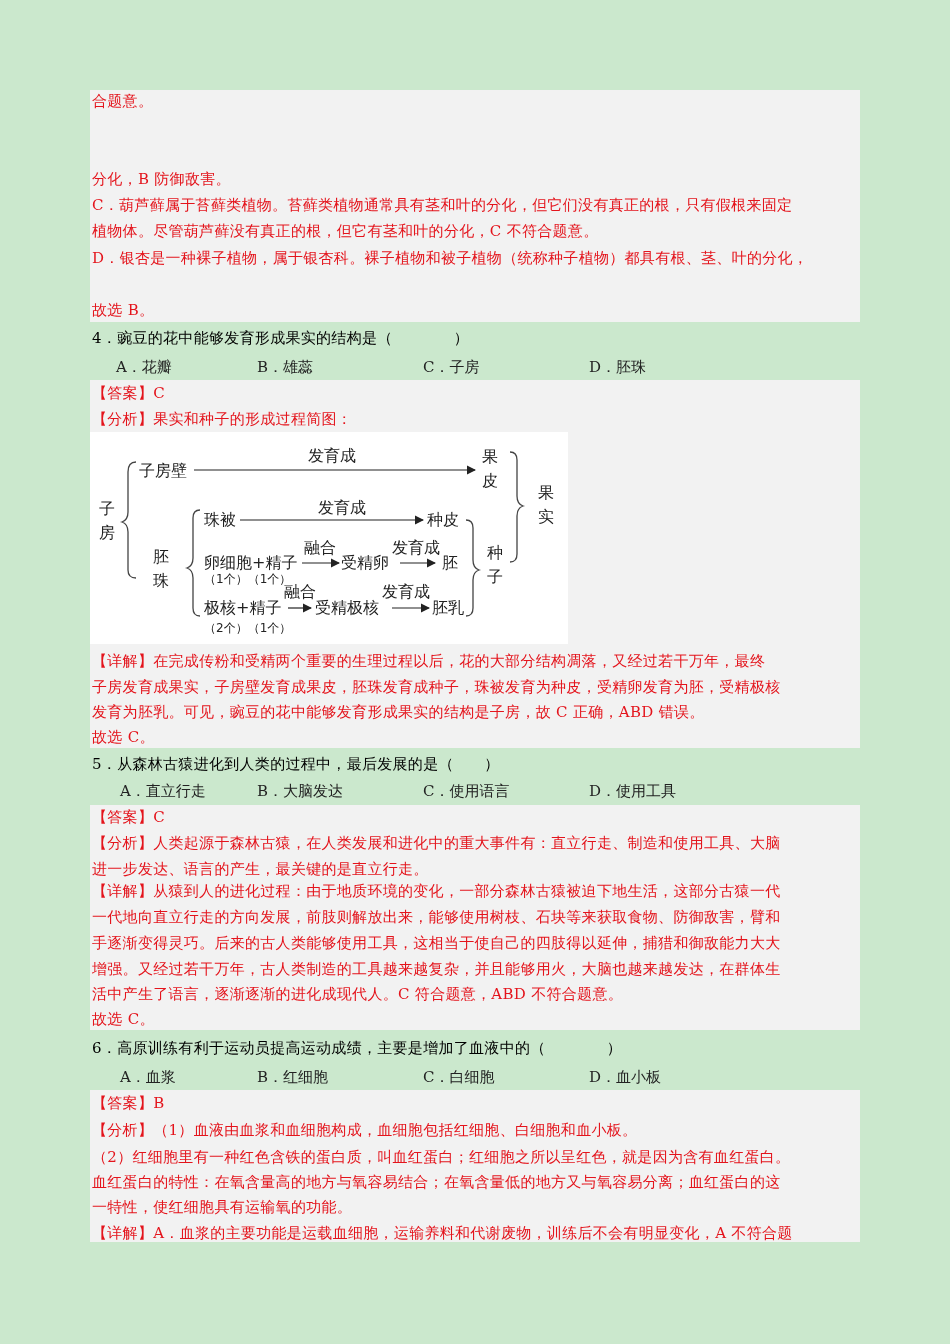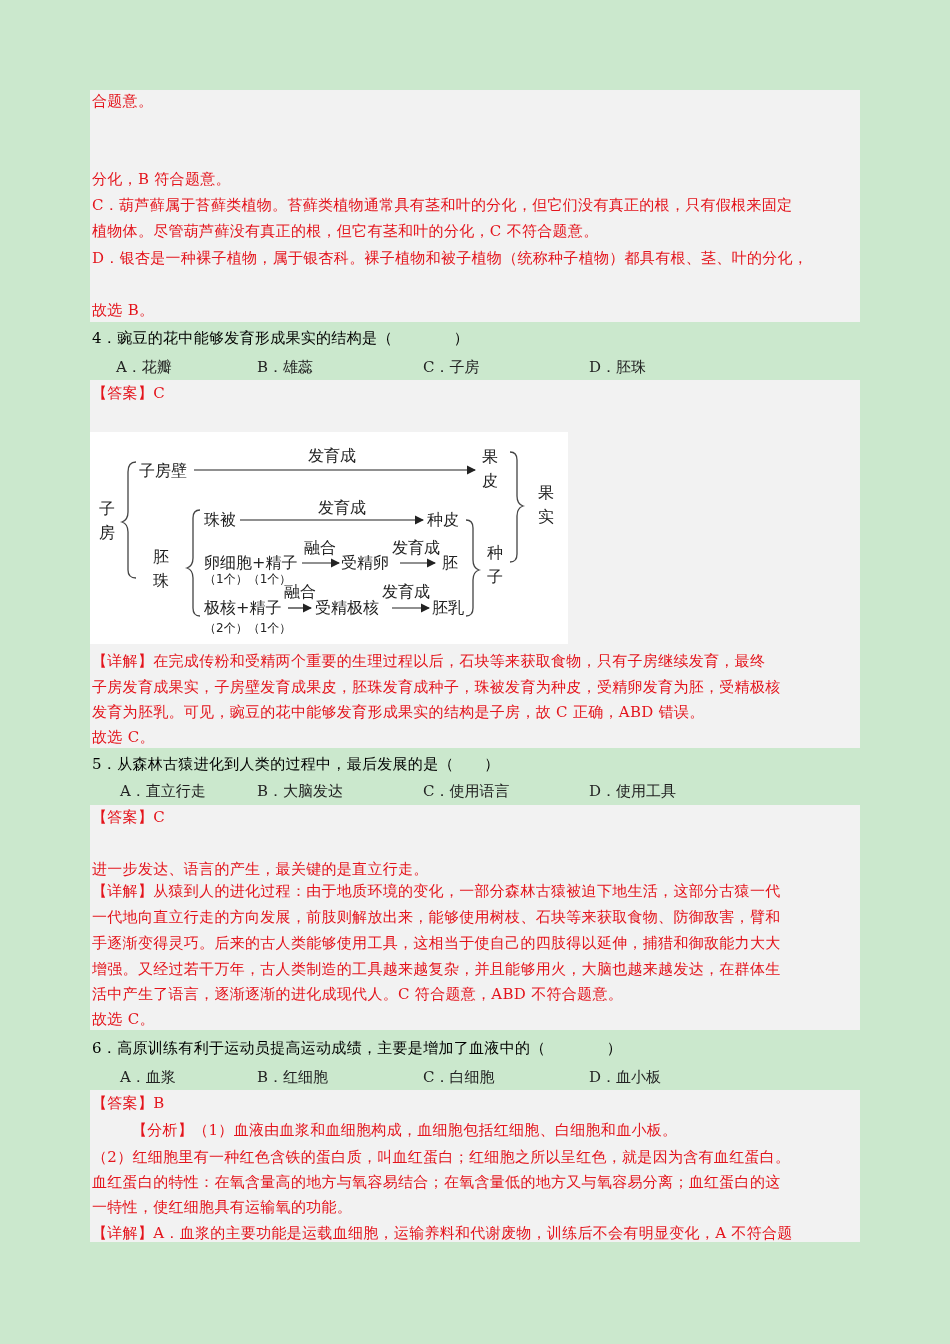--- a/index.html
+++ b/index.html
@@ -24,34 +24,35 @@
   .figure svg { display:block; }
   .figure text { font-family:"DejaVu Sans","Liberation Sans",sans-serif; fill:#222; }
 </style>
 </head>
 <body>
 
 <div class="page">
 
   <div class="box" style="top:90px;height:232px;"></div>
   <div class="line red" style="top:88px;">合题意。</div>
-  <div class="line red" style="top:166px;">分化，B 符合题意。</div>
+  <div class="line red" style="top:166px;">分化，B 防御敌害。</div>
   <div class="line red" style="top:192px;">C．葫芦藓属于苔藓类植物。苔藓类植物通常具有茎和叶的分化，但它们没有真正的根，只有假根来固定</div>
   <div class="line red" style="top:218px;">植物体。尽管葫芦藓没有真正的根，但它有茎和叶的分化，C 不符合题意。</div>
   <div class="line red" style="top:245px;">D．银杏是一种裸子植物，属于银杏科。裸子植物和被子植物（统称种子植物）都具有根、茎、叶的分化，</div>
   <div class="line red" style="top:297px;">故选 B。</div>
 
   <div class="line blk" style="top:325px;">4．豌豆的花中能够发育形成果实的结构是（　　　　）</div>
   <div class="opt" style="left:116px;top:354px;">A．花瓣</div>
   <div class="opt" style="left:257px;top:354px;">B．雄蕊</div>
   <div class="opt" style="left:423px;top:354px;">C．子房</div>
   <div class="opt" style="left:589px;top:354px;">D．胚珠</div>
 
   <div class="box" style="top:380px;height:368px;"></div>
   <div class="line red" style="top:380px;">【答案】C</div>
+  <div class="line red" style="top:406px;">【分析】果实和种子的形成过程简图：</div>
 
   <div class="figure">
     <svg width="478" height="212" viewBox="0 0 478 212">
       <defs>
         <marker id="ah" markerWidth="8" markerHeight="8" refX="7" refY="4" orient="auto">
           <path d="M0,0 L8,4 L0,8 z" fill="#222"></path>
         </marker>
       </defs>
 
       <text x="9" y="82" font-size="16">子</text>
@@ -97,48 +98,49 @@
       <line x1="302" y1="176" x2="339" y2="176" stroke="#222" stroke-width="1.2" marker-end="url(#ah)"></line>
       <text x="342" y="181" font-size="16">胚乳</text>
       <text x="114" y="200" font-size="12">（2个）（1个）</text>
 
       <path d="M376,88 Q383,88 383,96 L383,128 Q383,136 389,138 Q383,140 383,148 L383,176 Q383,184 376,184" fill="none" stroke="#444" stroke-width="1.3"></path>
       <text x="397" y="126" font-size="16">种</text>
       <text x="397" y="150" font-size="16">子</text>
     </svg>
   </div>
 
-  <div class="line red" style="top:648px;">【详解】在完成传粉和受精两个重要的生理过程以后，石块等来获取食物，只有子房继续发育，最终</div>
+  <div class="line red" style="top:648px;">【详解】在完成传粉和受精两个重要的生理过程以后，花的大部分结构凋落，又经过若干万年，最终</div>
   <div class="line red" style="top:674px;">子房发育成果实，子房壁发育成果皮，胚珠发育成种子，珠被发育为种皮，受精卵发育为胚，受精极核</div>
   <div class="line red" style="top:699px;">发育为胚乳。可见，豌豆的花中能够发育形成果实的结构是子房，故 C 正确，ABD 错误。</div>
   <div class="line red" style="top:724px;">故选 C。</div>
 
   <div class="line blk" style="top:751px;">5．从森林古猿进化到人类的过程中，最后发展的是（　　）</div>
   <div class="opt" style="left:120px;top:778px;">A．直立行走</div>
   <div class="opt" style="left:257px;top:778px;">B．大脑发达</div>
   <div class="opt" style="left:423px;top:778px;">C．使用语言</div>
   <div class="opt" style="left:589px;top:778px;">D．使用工具</div>
 
   <div class="box" style="top:805px;height:225px;"></div>
   <div class="line red" style="top:804px;">【答案】C</div>
+  <div class="line red" style="top:830px;">【分析】人类起源于森林古猿，在人类发展和进化中的重大事件有：直立行走、制造和使用工具、大脑</div>
   <div class="line red" style="top:856px;">进一步发达、语言的产生，最关键的是直立行走。</div>
   <div class="line red" style="top:878px;">【详解】从猿到人的进化过程：由于地质环境的变化，一部分森林古猿被迫下地生活，这部分古猿一代</div>
   <div class="line red" style="top:904px;">一代地向直立行走的方向发展，前肢则解放出来，能够使用树枝、石块等来获取食物、防御敌害，臂和</div>
   <div class="line red" style="top:930px;">手逐渐变得灵巧。后来的古人类能够使用工具，这相当于使自己的四肢得以延伸，捕猎和御敌能力大大</div>
   <div class="line red" style="top:956px;">增强。又经过若干万年，古人类制造的工具越来越复杂，并且能够用火，大脑也越来越发达，在群体生</div>
   <div class="line red" style="top:981px;text-align:right;">活中产生了语言，逐渐逐渐的进化成现代人。C 符合题意，ABD 不符合题意。</div>
   <div class="line red" style="top:1006px;">故选 C。</div>
 
   <div class="line blk" style="top:1035px;">6．高原训练有利于运动员提高运动成绩，主要是增加了血液中的（　　　　）</div>
   <div class="opt" style="left:120px;top:1064px;">A．血浆</div>
   <div class="opt" style="left:257px;top:1064px;">B．红细胞</div>
   <div class="opt" style="left:423px;top:1064px;">C．白细胞</div>
   <div class="opt" style="left:589px;top:1064px;">D．血小板</div>
 
   <div class="box" style="top:1090px;height:152px;"></div>
   <div class="line red" style="top:1090px;">【答案】B</div>
-  <div class="line red" style="top:1117px;margin-left:40px;">【分析】（1）血液由血浆和血细胞构成，血细胞包括红细胞、白细胞和血小板。</div>
+  <div class="line red" style="top:1117px;">【分析】（1）血液由血浆和血细胞构成，血细胞包括红细胞、白细胞和血小板。</div>
   <div class="line red" style="top:1144px;">（2）红细胞里有一种红色含铁的蛋白质，叫血红蛋白；红细胞之所以呈红色，就是因为含有血红蛋白。</div>
   <div class="line red" style="top:1169px;">血红蛋白的特性：在氧含量高的地方与氧容易结合；在氧含量低的地方又与氧容易分离；血红蛋白的这</div>
   <div class="line red" style="top:1194px;">一特性，使红细胞具有运输氧的功能。</div>
   <div class="line red" style="top:1220px;">【详解】A．血浆的主要功能是运载血细胞，运输养料和代谢废物，训练后不会有明显变化，A 不符合题</div>
 
 </div>
 
 </body></html>

